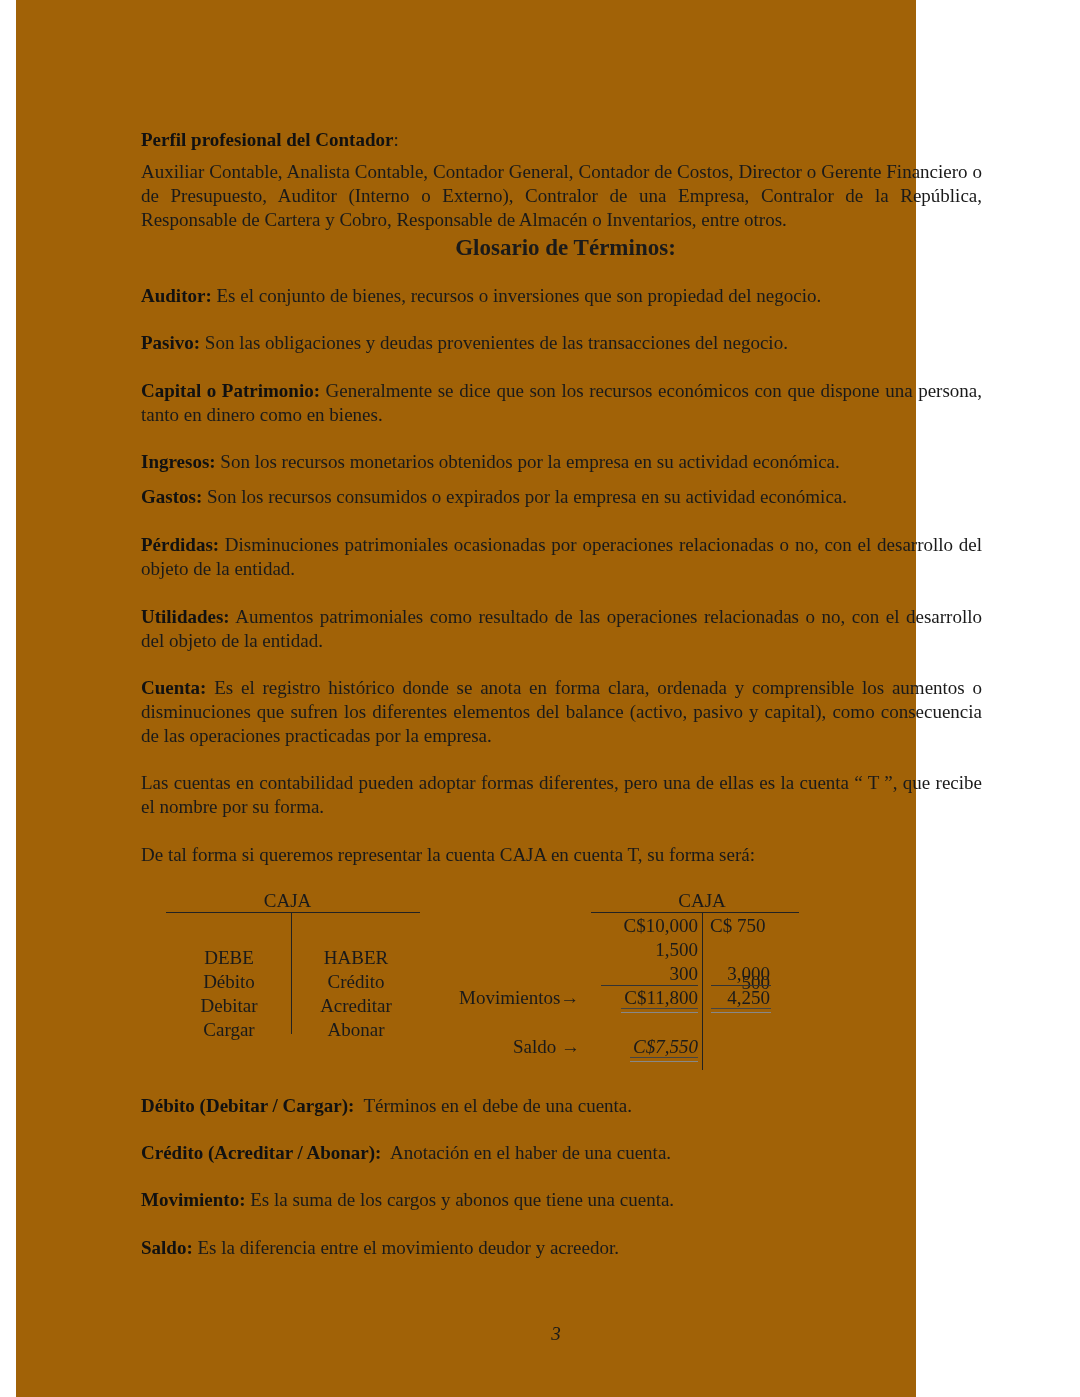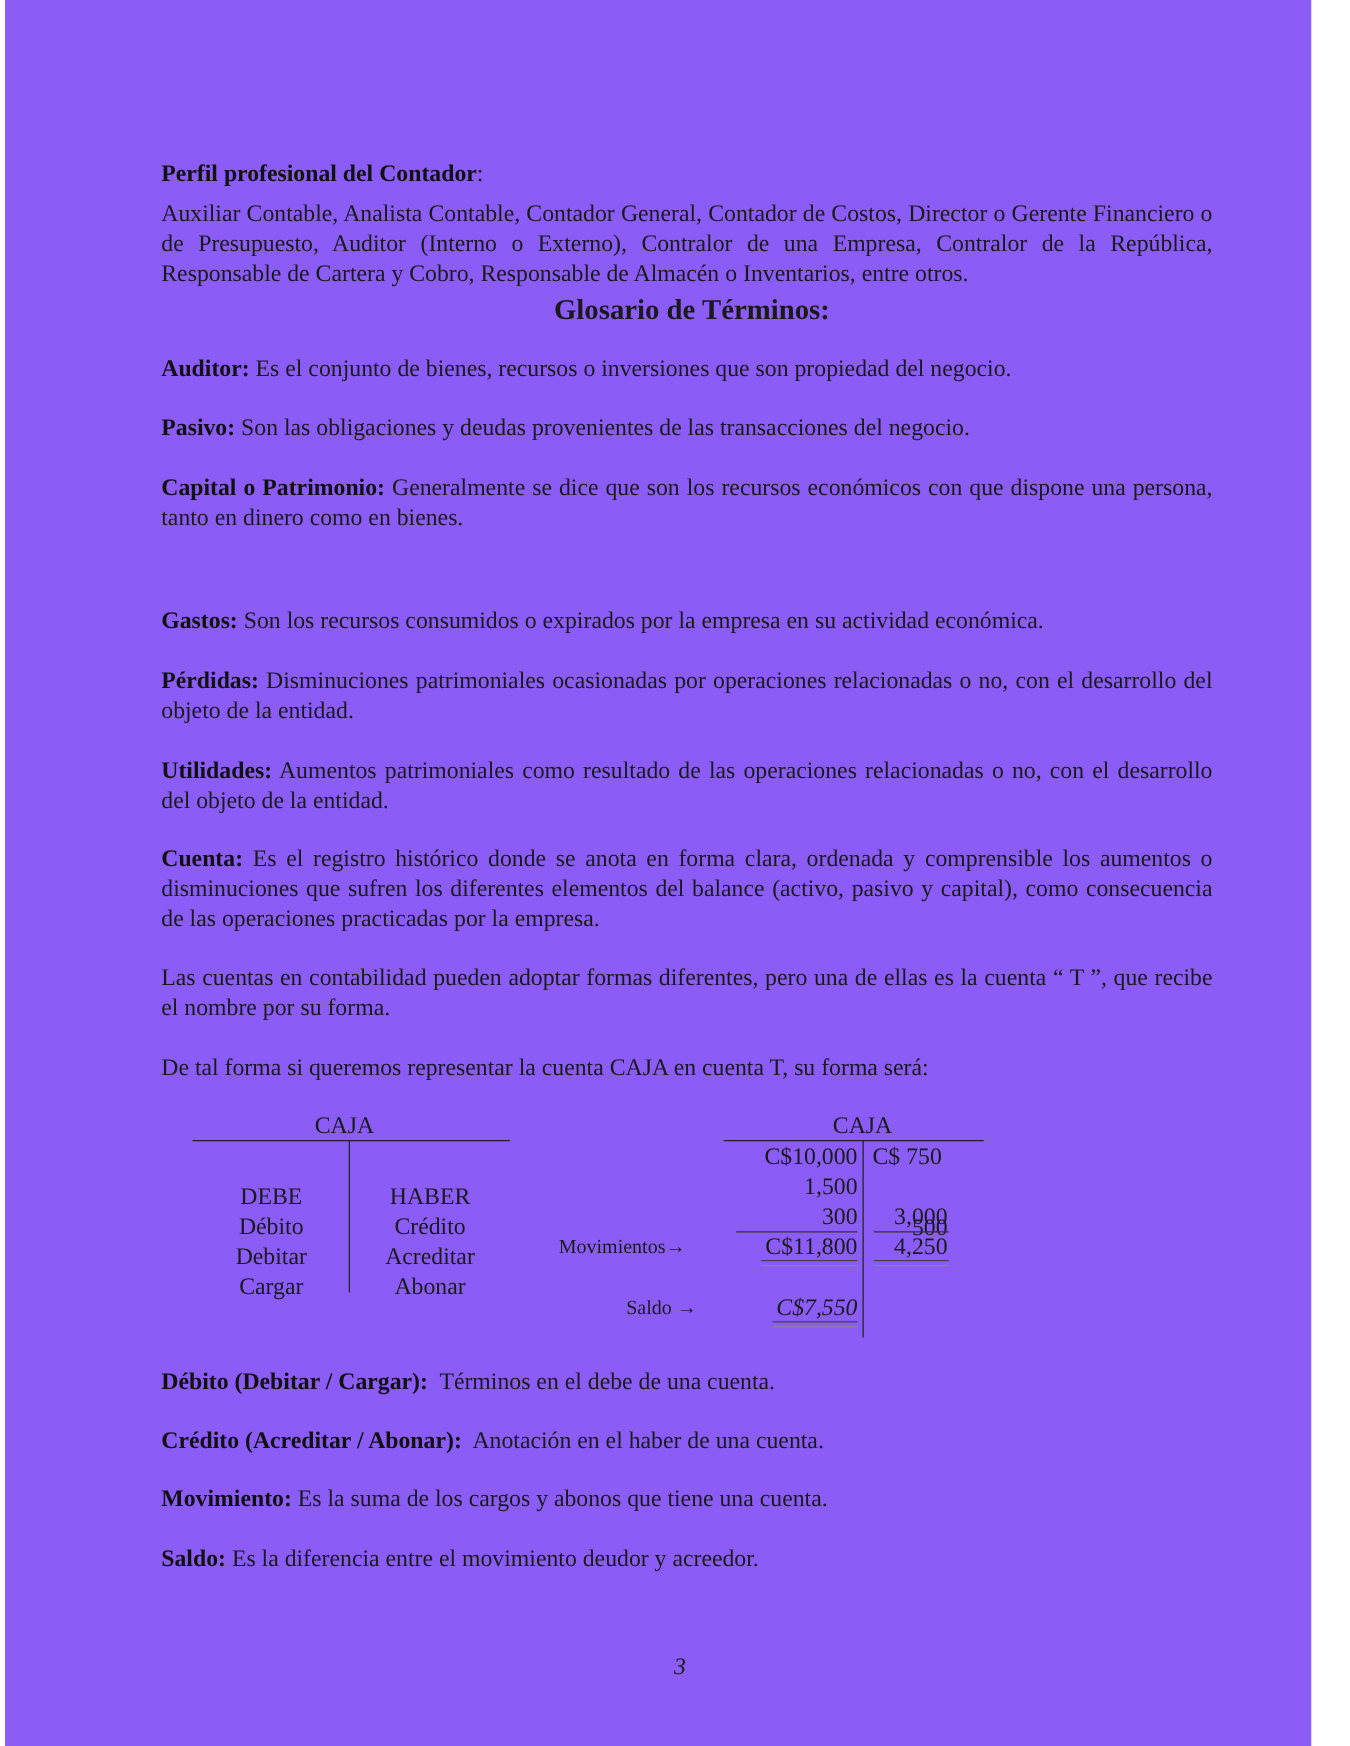--- a/index.html
+++ b/index.html
@@ -10,23 +10,23 @@
     body {
       width: 1080px;
       height: 1397px;
       position: relative;
       overflow: hidden;
       font-family: "Liberation Serif", "DejaVu Serif", serif;
       color: #1a1a1a;
     }
     .page {
       position: absolute;
-      left: 4px; top: 0;
-      width: 1045px; height: 1397px;
-      background: #8b5cf6;
+      left: 16px; top: 0;
+      width: 900px; height: 1397px;
+      background: #a16207;
     }
     .para {
       position: absolute;
       left: 125px;
       width: 841px;
       font-size: 19px;
       line-height: 24px;
       text-align: justify;
       margin: 0;
     }
@@ -56,21 +56,21 @@
     .t2 { position: absolute; left: 575px; top: 888px; width: 208px; height: 185px; }
     .t2 .title { position: absolute; left: 0; width: 222px; top: 2px; text-align: center; font-size: 19px; line-height: 22px; }
     .t2 .hline { position: absolute; left: 0; top: 24px; width: 208px; height: 0; border-top: 1.5px solid #222; }
     .t2 .vline { position: absolute; left: 111px; top: 24px; width: 0; height: 158px; border-left: 1.5px solid #222; }
     .t2 .cell { position: absolute; font-size: 19px; line-height: 24px; white-space: nowrap; }
     .t2 .debit { right: 101px; text-align: right; }
     .t2 .credit { left: 119px; width: 60px; text-align: right; }
     .under-single { position: absolute; height: 0; border-top: 1.2px solid #333; }
     .under-double { position: absolute; height: 3px; border-top: 1.2px solid #444; border-bottom: 1.2px solid #888; }
 
-    .arrow-label { position: absolute; font-size: 16px; line-height: 24px; white-space: nowrap; text-align: right; }
+    .arrow-label { position: absolute; font-size: 19px; line-height: 24px; white-space: nowrap; text-align: right; }
 
     .page-num {
       position: absolute;
       left: 0; width: 1080px;
       top: 1322px;
       text-align: center;
       font-style: italic;
       font-size: 19px;
       line-height: 24px;
     }
@@ -85,20 +85,21 @@
   <p class="para" style="top:136px;"><br><span>Auxiliar Contable, Analista Contable, Contador General, Contador de Costos, Director o Gerente Financiero o de Presupuesto, Auditor (Interno o Externo), Contralor de una Empresa, Contralor de la República, Responsable de Cartera y Cobro, Responsable de Almacén o Inventarios, entre otros.</span></p>
 
   <h2 class="heading">Glosario de Términos:</h2>
 
   <p class="para" style="top:284px;"><b>Auditor:</b><span> Es el conjunto de bienes, recursos o inversiones que son propiedad del negocio.</span></p>
 
   <p class="para" style="top:331px;"><b>Pasivo:</b><span> Son las obligaciones y deudas provenientes de las transacciones del negocio.</span></p>
 
   <p class="para" style="top:379px;"><b>Capital o Patrimonio:</b><span> Generalmente se dice que son los recursos económicos con que dispone una persona, tanto en dinero como en bienes.</span></p>
 
+  <p class="para" style="top:450px;"><b>Ingresos:</b><span> Son los recursos monetarios obtenidos por la empresa en su actividad económica.</span></p>
 
   <p class="para" style="top:485px;"><b>Gastos:</b><span> Son los recursos consumidos o expirados por la empresa en su actividad económica.</span></p>
 
   <p class="para" style="top:533px;"><b>Pérdidas:</b><span> Disminuciones patrimoniales ocasionadas por operaciones relacionadas o no, con el desarrollo del objeto de la entidad.</span></p>
 
   <p class="para" style="top:605px;"><b>Utilidades:</b><span> Aumentos patrimoniales como resultado de las operaciones relacionadas o no, con el desarrollo del objeto de la entidad.</span></p>
 
   <p class="para" style="top:676px;"><b>Cuenta:</b><span> Es el registro histórico donde se anota en forma clara, ordenada y comprensible los aumentos o disminuciones que sufren los diferentes elementos del balance (activo, pasivo y capital), como consecuencia de las operaciones practicadas por la empresa.</span></p>
 
   <p class="para" style="top:771px;">Las cuentas en contabilidad pueden adoptar formas diferentes, pero una de ellas es la cuenta “ T ”, que recibe el nombre por su forma.</p>

